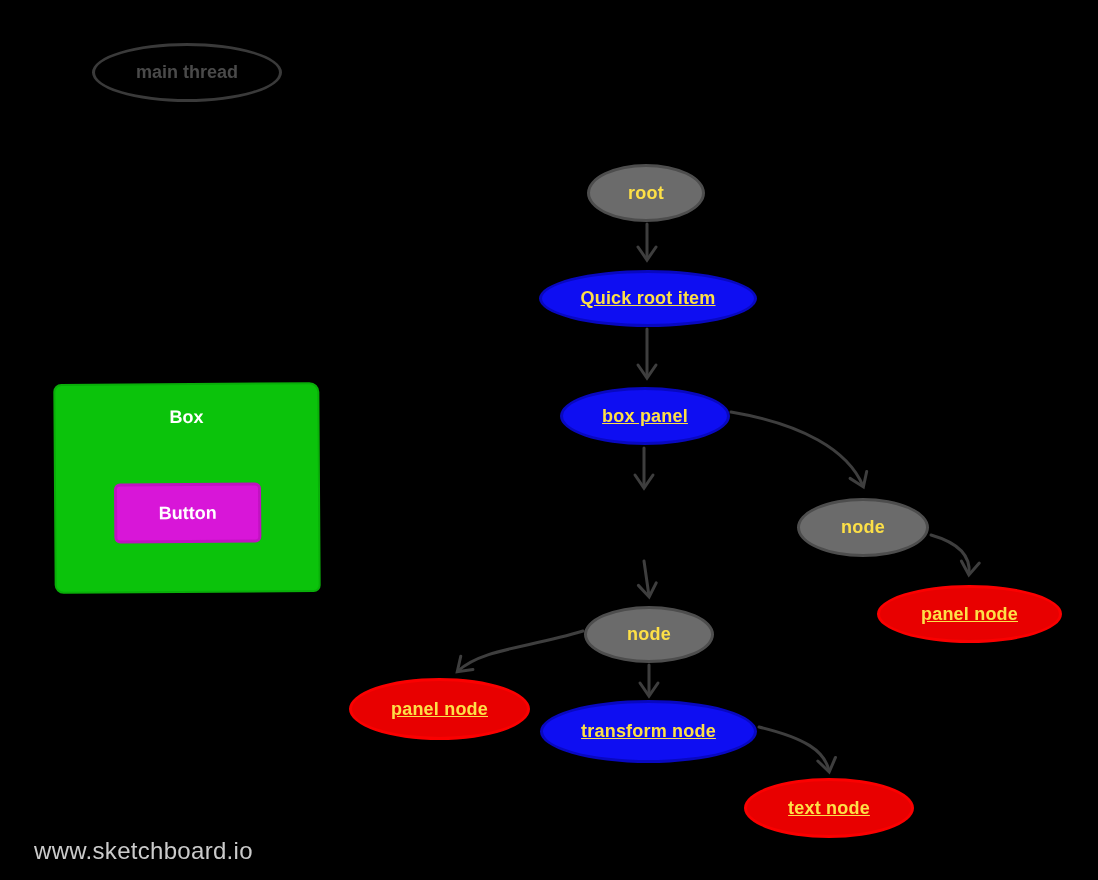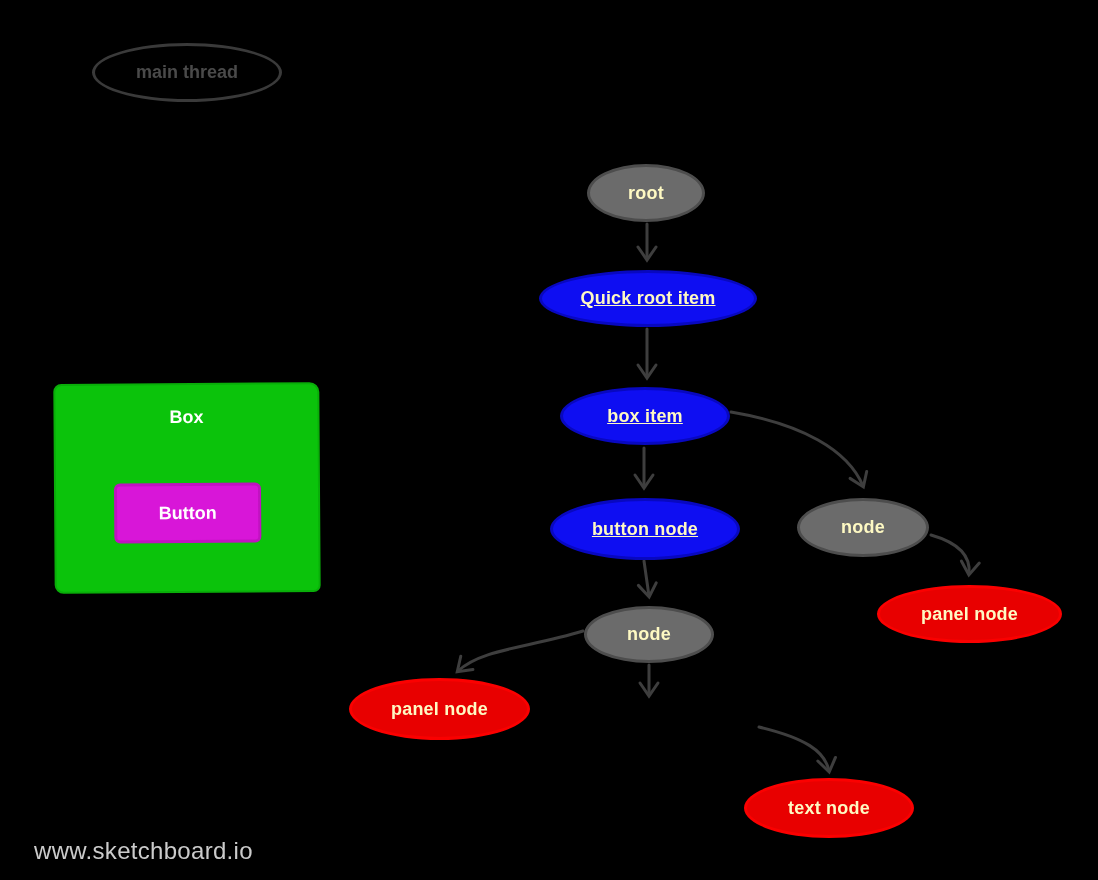--- a/index.html
+++ b/index.html
@@ -17,26 +17,26 @@
     width:1098px; height:880px; background:var(--background);
     font-family:"Liberation Sans", sans-serif; overflow:hidden; position:relative;
   }
   .canvas { position:absolute; left:12px; top:0; width:1098px; height:640px; }
   .edges-layer { position:absolute; left:0; top:0; width:1098px; height:880px; pointer-events:none; }
   .edge { fill:none; stroke:var(--edge); stroke-width:3; stroke-linecap:round; }
   #arrowhead path { fill:none; stroke:var(--edge); stroke-width:3; stroke-linecap:round; }
   .ellipse {
     position:absolute; border-radius:50%; box-sizing:border-box;
     display:flex; align-items:center; justify-content:center;
-    font-weight:bold; font-size:18px; color:#fef9c3; border:3px solid transparent;
+    font-weight:bold; font-size:18px; color:#fde047; border:3px solid transparent;
     letter-spacing:0.2px; white-space:nowrap;
   }
   .ellipse.gray { background:var(--node-gray); border-color:var(--node-gray-border); }
   .ellipse.blue { background:var(--node-blue); border-color:var(--node-blue-border);text-decoration:underline; }
-  .ellipse.red  { background:var(--node-red);  border-color:var(--node-red-border); }
+  .ellipse.red  { background:var(--node-red);  border-color:var(--node-red-border);text-decoration:underline; }
   .thread-ellipse {
     position:absolute; border-radius:50%; box-sizing:border-box;
     border:3px solid var(--thread-border); background:transparent;
     display:flex; align-items:center; justify-content:center;
     color:var(--thread-text); font-weight:bold; font-size:18px; white-space:nowrap;
   }
   .ui-box {
     position:absolute; left:42px; top:383px; width:266px; height:210px;
     background:var(--green); border:2px solid var(--green-border);
     border-radius:8px 10px 7px 9px; box-sizing:border-box;
@@ -88,29 +88,29 @@
     <div class="ui-box-label">Box</div>
     <div class="ui-button">
       <span>Button</span>
     </div>
   </div>
 
   <div class="ellipse gray" style="left:575px; top:164px; width:118px; height:58px;">root</div>
 
   <div class="ellipse blue" style="left:527px; top:270px; width:218px; height:57px;">Quick root item</div>
 
-  <div class="ellipse blue" style="left:548px; top:387px; width:170px; height:58px;">box item</div>
+  <div class="ellipse blue" style="left:548px; top:387px; width:170px; height:58px;">box panel</div>
 
-  <div class="ellipse blue" style="left:538px; top:498px; width:190px; height:62px;">button node</div>
 
   <div class="ellipse gray" style="left:785px; top:498px; width:132px; height:59px;">node</div>
 
   <div class="ellipse red" style="left:865px; top:585px; width:185px; height:58px;">panel node</div>
 
   <div class="ellipse gray" style="left:572px; top:606px; width:130px; height:57px;">node</div>
 
   <div class="ellipse red" style="left:337px; top:678px; width:181px; height:62px;">panel node</div>
 
+  <div class="ellipse blue" style="left:528px; top:700px; width:217px; height:63px;">transform node</div>
 
   <div class="ellipse red" style="left:732px; top:778px; width:170px; height:60px;text-align:center;">text node</div>
 
   <div class="watermark">www.sketchboard.io</div>
 </div>
 
 </body></html>

